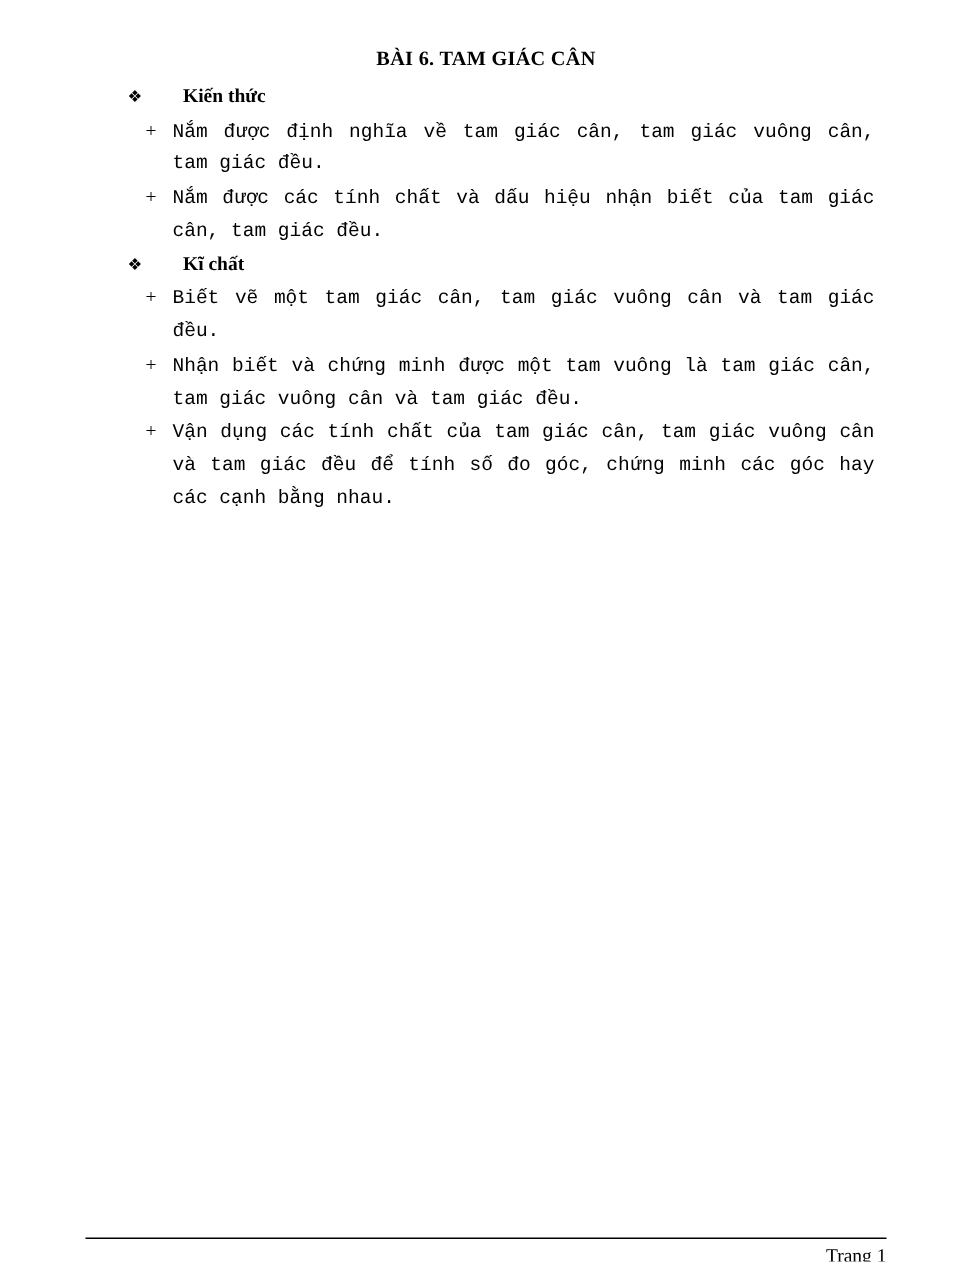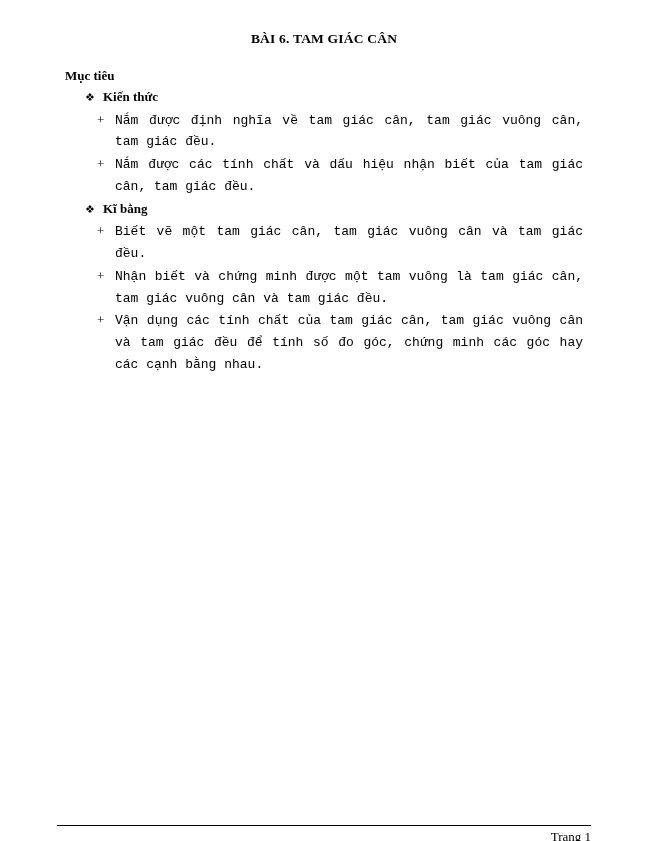--- a/index.html
+++ b/index.html
@@ -19,21 +19,21 @@
     background: #ffffff;
   }
   .content {
     padding: 28px 65px 0 65px;
   }
   .doc-title {
     text-align: center;
     font-weight: bold;
     font-size: 13.5px;
     line-height: 22px;
-    margin-bottom: 15px;
+    margin-bottom: 3px;
     letter-spacing: 0.2px;
   }
   .heading {
     font-weight: bold;
     font-size: 13px;
     line-height: 21px;
   }
   .sub-title-row {
     display: flex;
     align-items: baseline;
@@ -43,20 +43,21 @@
   .diamond {
     font-family: "DejaVu Sans", sans-serif;
     font-size: 11px;
     width: 18px;
     flex: 0 0 18px;
     color: #000;
   }
   .sub-title {
     font-weight: bold;
     font-size: 13px;
+    margin-left: 19px;
   }
   .item {
     display: flex;
     align-items: baseline;
     padding-left: 32px;
     line-height: 21.8px;
     font-size: 13px;
   }
   .item .marker {
     width: 18px;
@@ -87,40 +88,39 @@
   }
 </style>
 </head>
 <body>
 
 <div class="page">
   <div class="content">
 
     <div class="doc-title">BÀI 6. TAM GIÁC CÂN</div>
 
-    <div class="heading">Mục tiêu</div>
 
     <div class="sub-title-row">
       <span class="diamond">❖</span>
       <span class="sub-title">Kiến thức</span>
     </div>
 
     <div class="item">
       <span class="marker">+</span>
       <span class="item-text">Nắm được định nghĩa về tam giác cân, tam giác vuông cân, tam giác đều.</span>
     </div>
 
     <div class="item">
       <span class="marker">+</span>
       <span class="item-text">Nắm được các tính chất và dấu hiệu nhận biết của tam giác cân, tam giác đều.</span>
     </div>
 
     <div class="sub-title-row">
       <span class="diamond">❖</span>
-      <span class="sub-title">Kĩ bằng</span>
+      <span class="sub-title">Kĩ chất</span>
     </div>
 
     <div class="item">
       <span class="marker">+</span>
       <span class="item-text">Biết vẽ một tam giác cân, tam giác vuông cân và tam giác đều.</span>
     </div>
 
     <div class="item">
       <span class="marker">+</span>
       <span class="item-text">Nhận biết và chứng minh được một tam vuông là tam giác cân, tam giác vuông cân và tam giác đều.</span>

